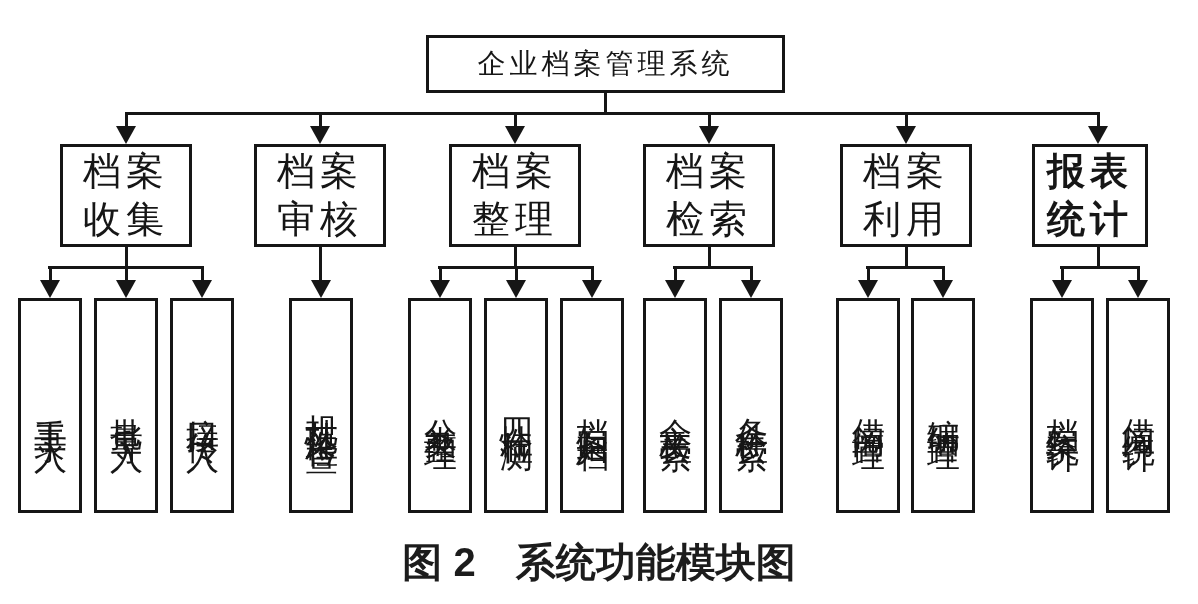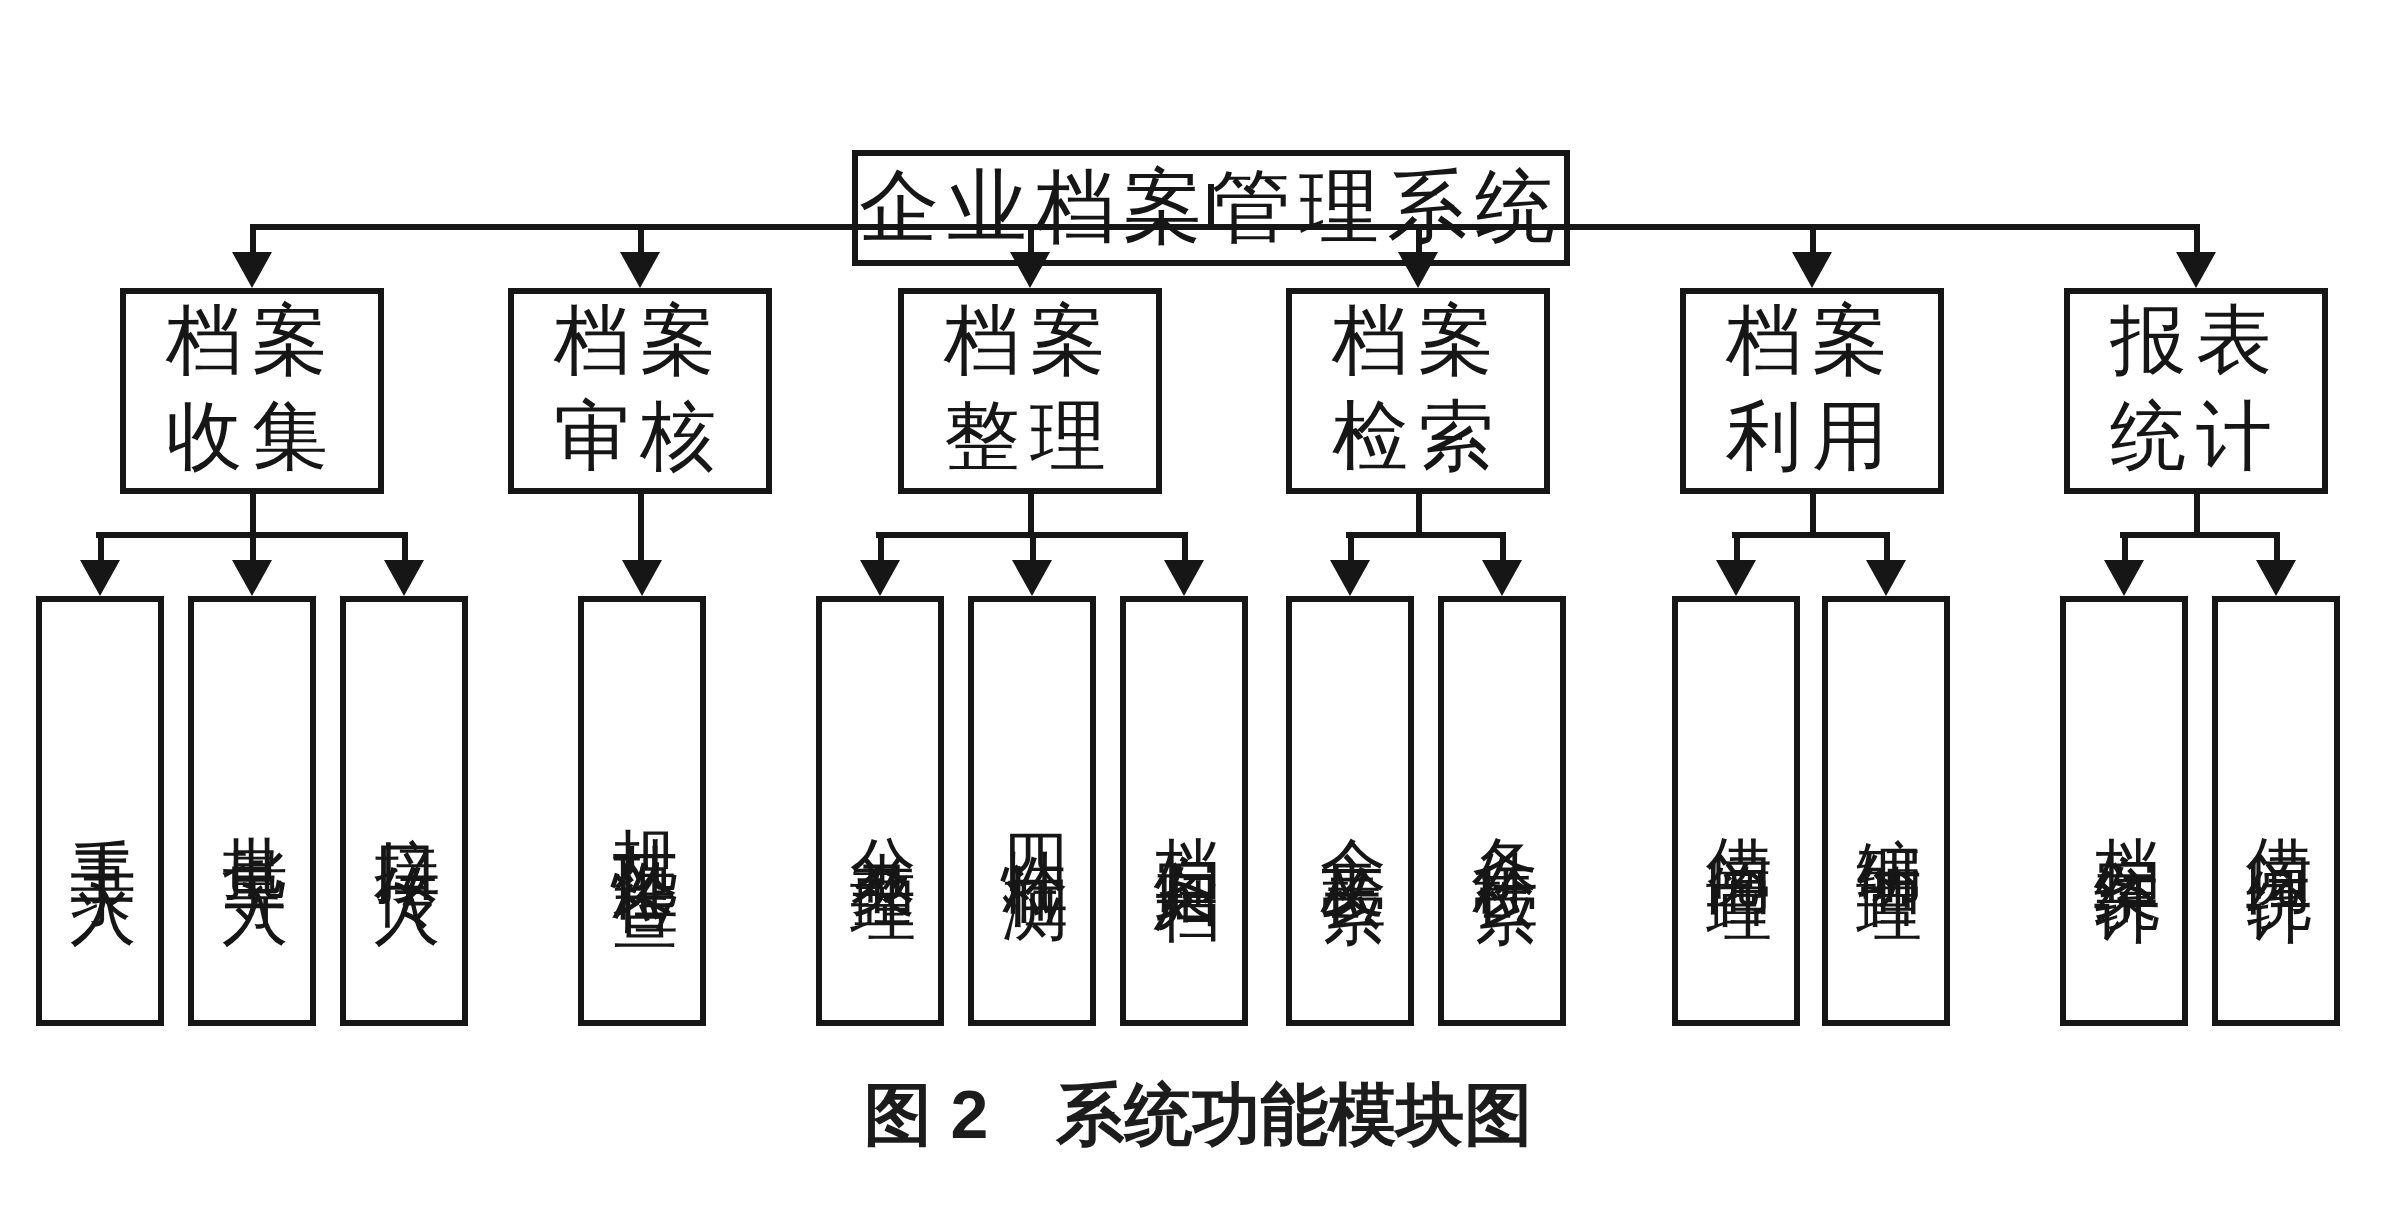--- a/index.html
+++ b/index.html
@@ -17,25 +17,24 @@
   }
   .box{
     position:absolute;
     box-sizing:border-box;
     border:3px solid var(--line);
     background:var(--bg);
     display:flex;align-items:center;justify-content:center;
     text-align:center;
   }
   .root-box{
-    font-size:40px;
+    font-size:28px;
     letter-spacing:4px;
     white-space:nowrap;
     line-height:1;
-    margin-top:40px;
   }
   .mod-box{
     font-size:38px;
     letter-spacing:5px;
     line-height:1.25;
     white-space:pre-line;
   }
   .leaf-box{
     writing-mode:vertical-rl;
     text-orientation:upright;
@@ -50,21 +49,21 @@
     border-left:10px solid transparent;
     border-right:10px solid transparent;
     border-top:18px solid var(--line);
   }
   .caption{
     position:absolute;
     left:0;top:535px;width:100%;
     text-align:center;
     font-family:"Liberation Sans","DejaVu Sans",sans-serif;
     font-weight:bold;
-    font-size:34px;
+    font-size:40px;
     color:#1c1c1c;
   }
   .watermark{
     position:absolute;
     right:14px;top:571px;
     font-family:"Liberation Sans","DejaVu Sans",sans-serif;
     font-size:17px;
     color:#c6c6c6;
   }
 </style>
@@ -94,21 +93,21 @@
   <div class="box mod-box" style="left:60px;top:144px;width:132px;height:103px;">档案
 收集</div>
   <div class="box mod-box" style="left:254px;top:144px;width:132px;height:103px;">档案
 审核</div>
   <div class="box mod-box" style="left:449px;top:144px;width:132px;height:103px;">档案
 整理</div>
   <div class="box mod-box" style="left:643px;top:144px;width:132px;height:103px;">档案
 检索</div>
   <div class="box mod-box" style="left:840px;top:144px;width:132px;height:103px;">档案
 利用</div>
-  <div class="box mod-box" style="left:1032px;top:144px;width:132px;height:103px;">报表
+  <div class="box mod-box" style="left:1032px;top:144px;width:116px;height:103px;font-weight:bold;">报表
 统计</div>
 
   <i class="vl" style="left:125px;top:245px;height:23px;"></i>
   <i class="hl" style="left:48px;top:266px;width:156px;"></i>
   <i class="vl" style="left:49px;top:266px;height:16px;"></i>
   <i class="vl" style="left:125px;top:266px;height:16px;"></i>
   <i class="vl" style="left:201px;top:266px;height:16px;"></i>
   <i class="ar" style="left:40px;top:280px;"></i>
   <i class="ar" style="left:116px;top:280px;"></i>
   <i class="ar" style="left:192px;top:280px;"></i>

